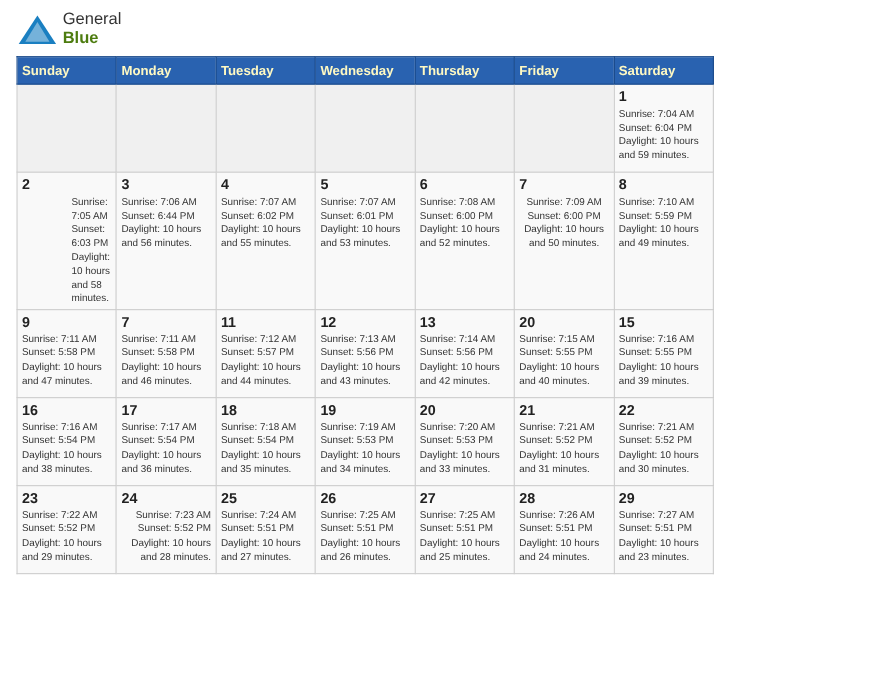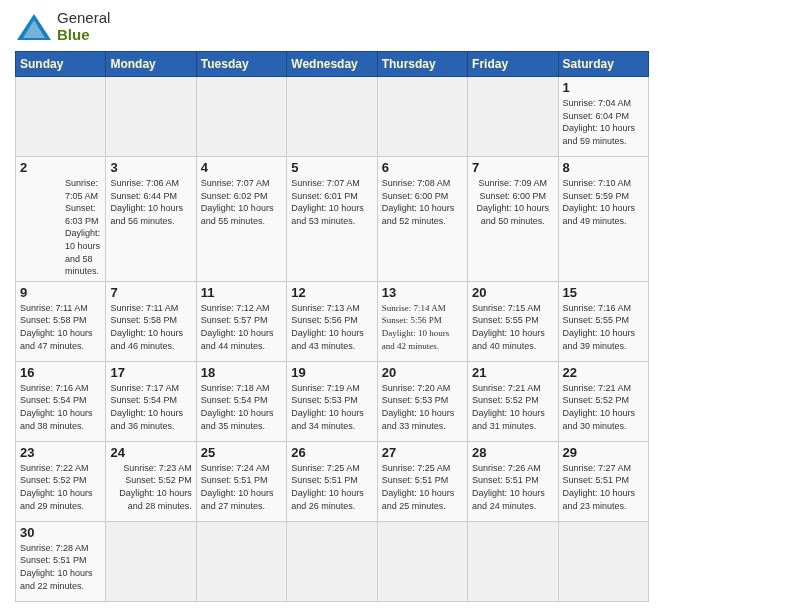--- a/index.html
+++ b/index.html
@@ -209,21 +209,21 @@
           </td>
           <td>
             <span class="day-num">12</span>
             <div class="day-info" style="white-space: pre-line;">Sunrise: 7:13 AM
 Sunset: 5:56 PM
 Daylight: 10 hours
 and 43 minutes.</div>
           </td>
           <td>
             <span class="day-num">13</span>
-            <div class="day-info" style="white-space: pre-line; font-family: Liberation Serif, serif;">Sunrise: 7:14 AM
+            <div class="day-info" style="white-space: pre-line;">Sunrise: 7:14 AM
 Sunset: 5:56 PM
 Daylight: 10 hours
 and 42 minutes.</div>
           </td>
           <td>
             <span class="day-num">20</span>
             <div class="day-info" style="white-space: pre-line;">Sunrise: 7:15 AM
 Sunset: 5:55 PM
 Daylight: 10 hours
 and 40 minutes.</div>
@@ -330,31 +330,16 @@
 Daylight: 10 hours
 and 24 minutes.</div>
           </td>
           <td>
             <span class="day-num">29</span>
             <div class="day-info" style="white-space: pre-line;">Sunrise: 7:27 AM
 Sunset: 5:51 PM
 Daylight: 10 hours
 and 23 minutes.</div>
           </td>
-        </tr>
-        <tr class="last-row">
-          <td>
-            <span class="day-num">30</span>
-            <div class="day-info" style="white-space: pre-line;">Sunrise: 7:28 AM
-Sunset: 5:51 PM
-Daylight: 10 hours
-and 22 minutes.</div>
-          </td>
-          <td class="empty"></td>
-          <td class="empty"></td>
-          <td class="empty"></td>
-          <td class="empty"></td>
-          <td class="empty"></td>
-          <td class="empty"></td>
         </tr>
       </tbody>
   </table>
 </div>
 
 </body></html>

